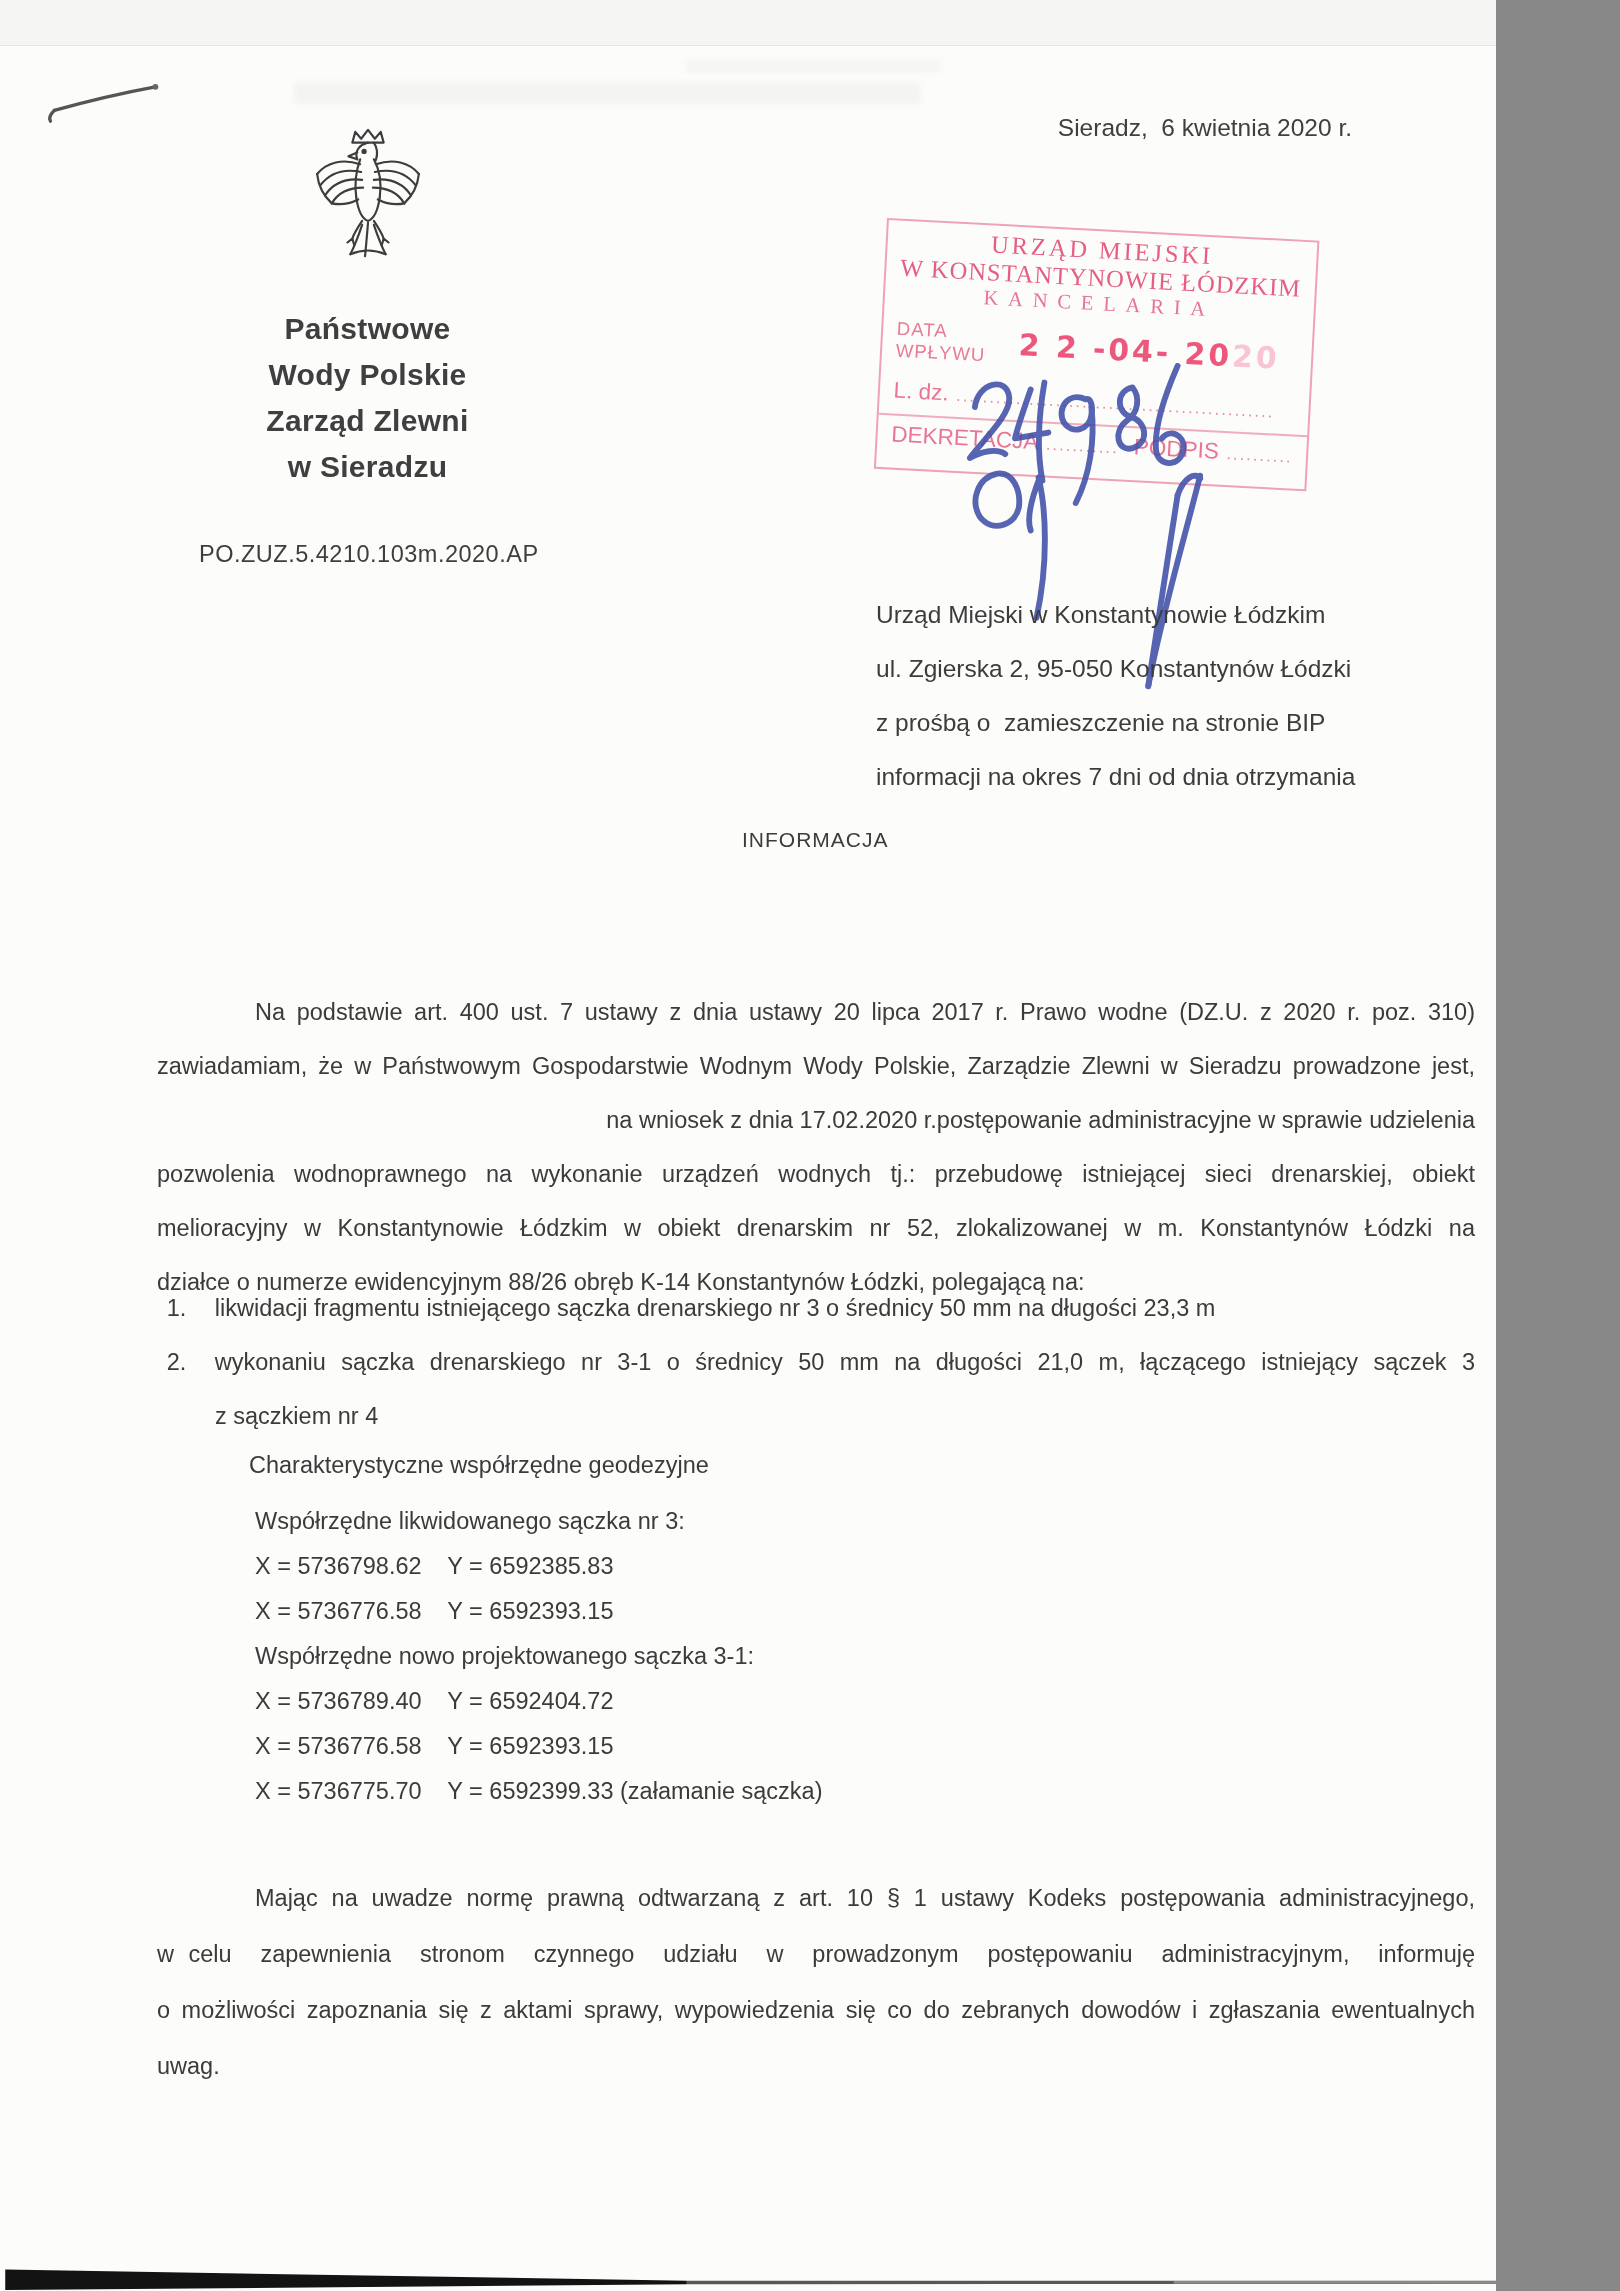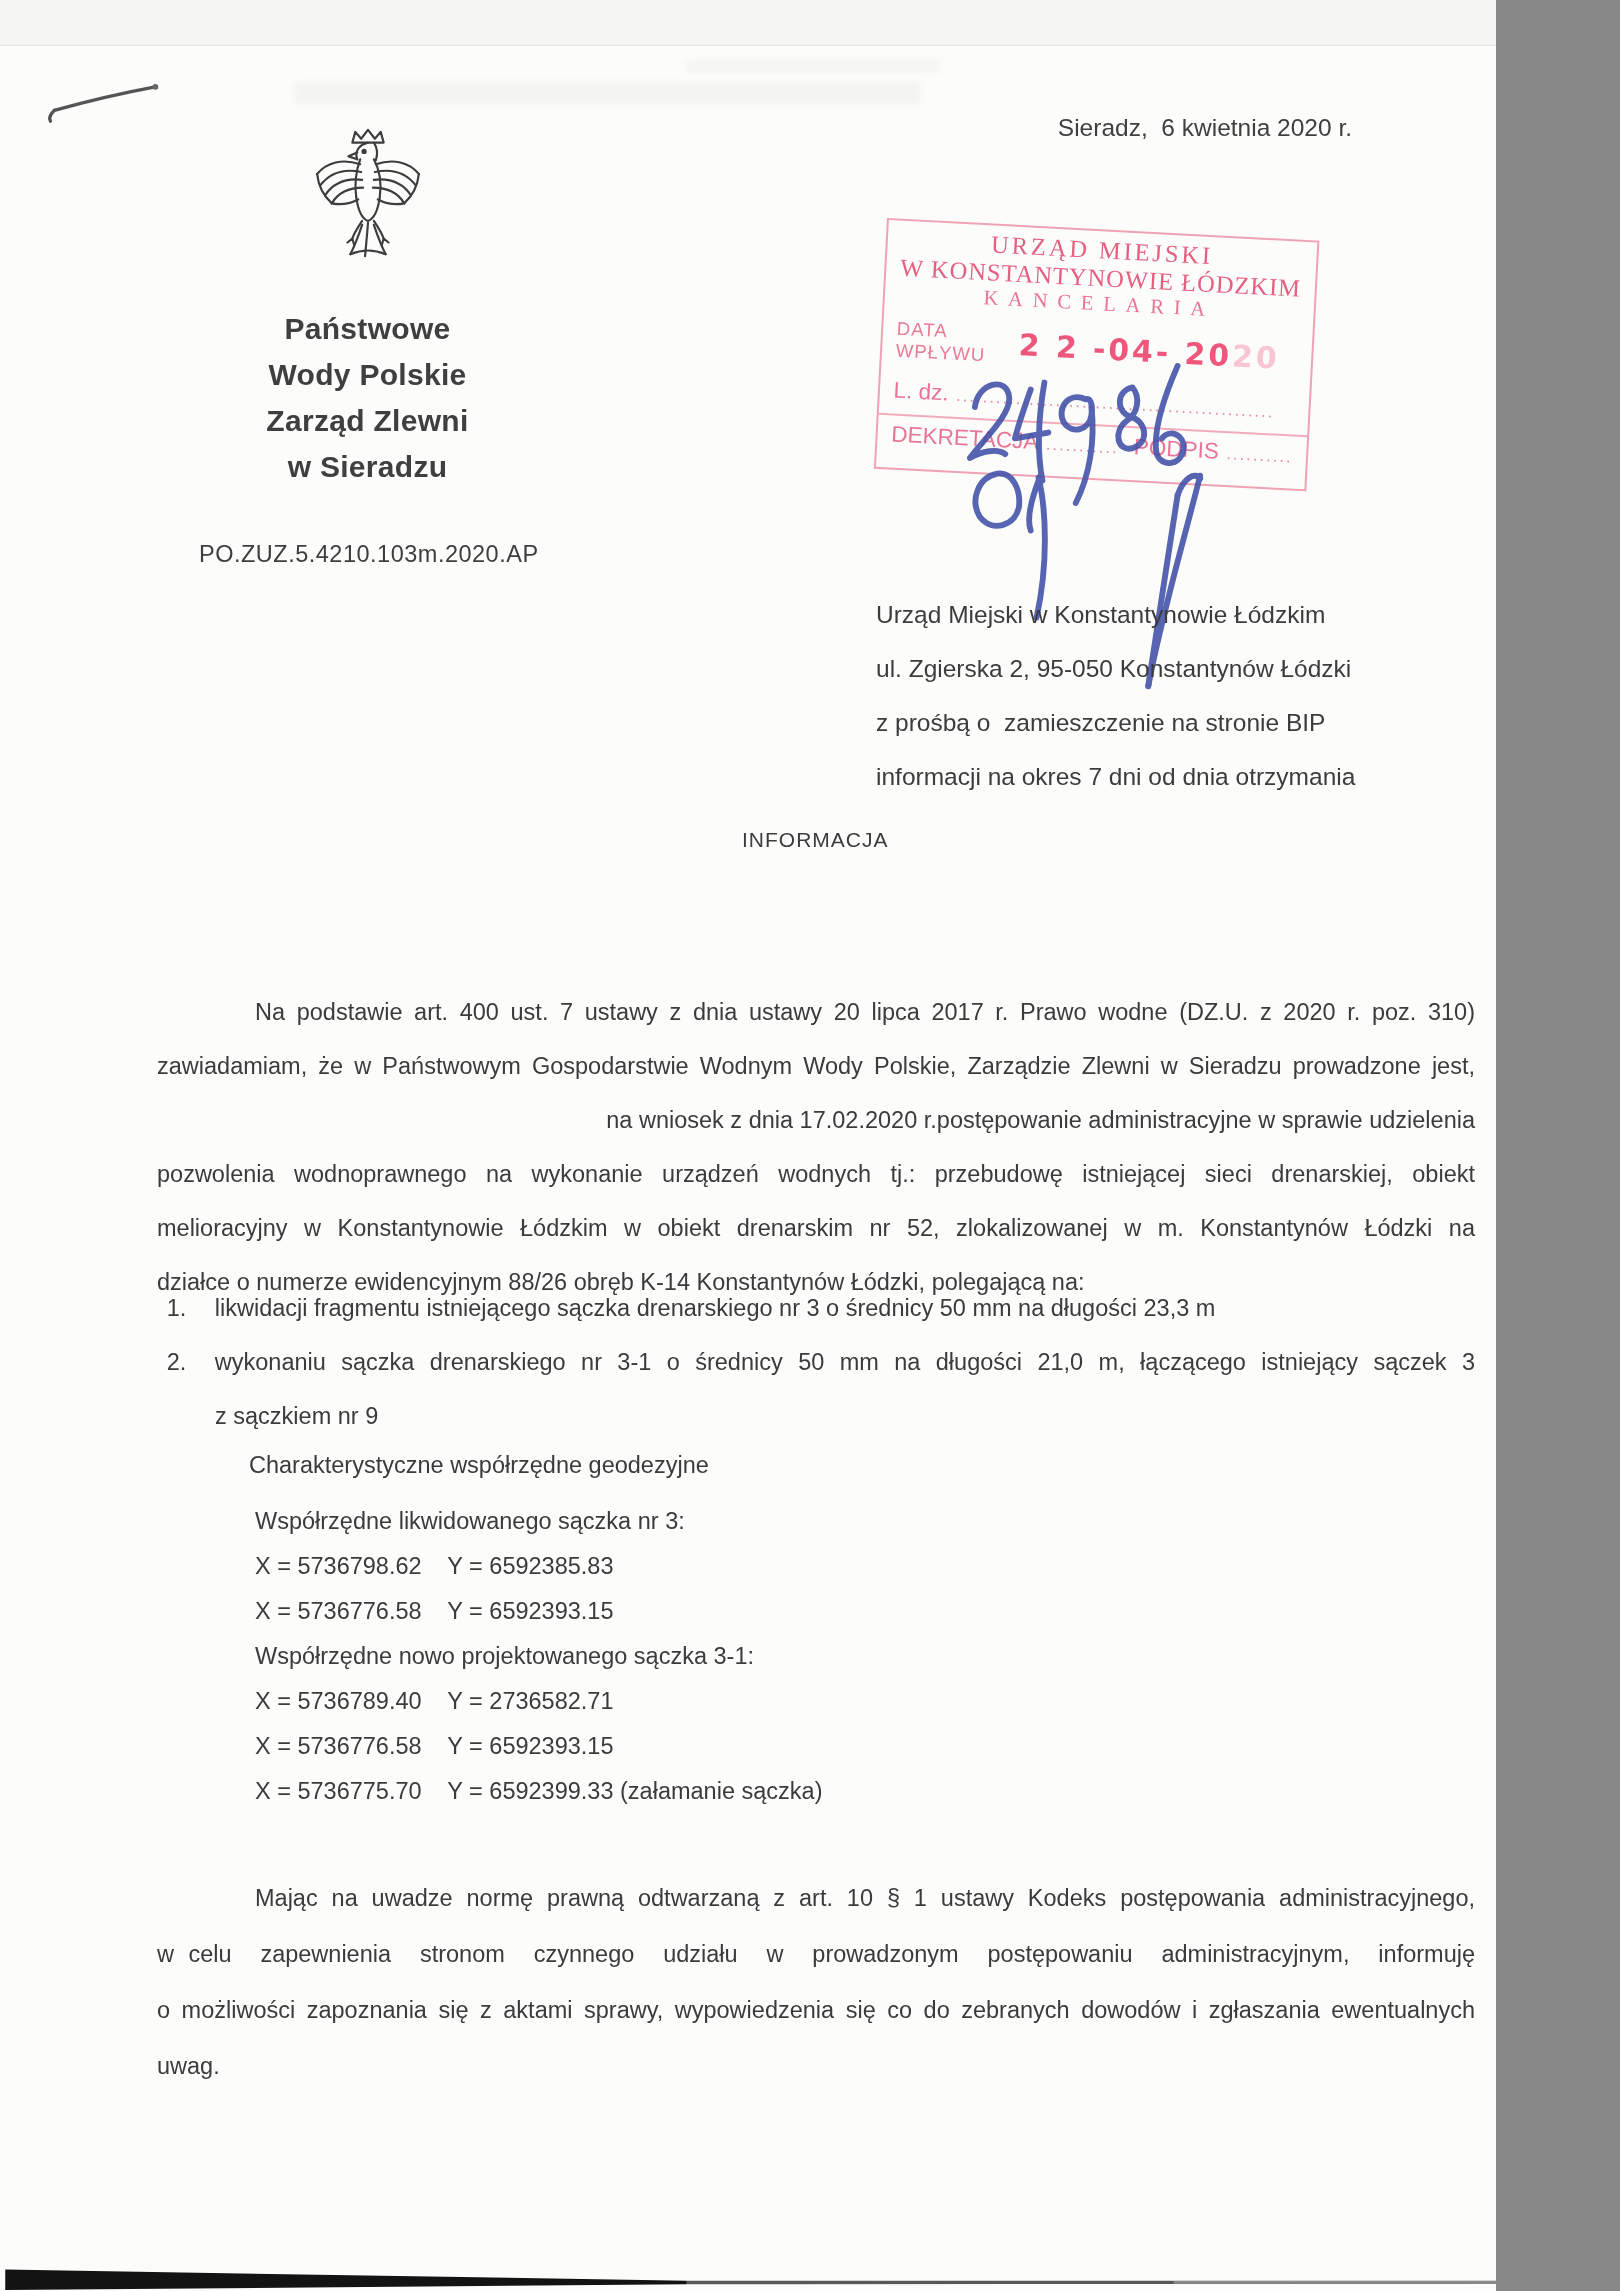--- a/index.html
+++ b/index.html
@@ -186,31 +186,31 @@
 
   <div class="list">
     <div class="li">
       <span class="num">1.</span>
       <span class="txt">likwidacji fragmentu istniejącego sączka  drenarskiego nr 3 o średnicy  50 mm na długości 23,3 m</span>
     </div>
     <div class="li">
       <span class="num">2.</span>
       <span class="txt j">wykonaniu sączka   drenarskiego nr 3-1 o średnicy   50 mm na długości 21,0 m, łączącego istniejący sączek 3</span>
     </div>
-    <div class="cont-line">z sączkiem nr 9</div>
+    <div class="cont-line">z sączkiem nr 4</div>
   </div>
 
   <div class="coords-heading">Charakterystyczne współrzędne geodezyjne</div>
 
   <div class="coords">
     <div class="pre">Współrzędne likwidowanego sączka nr 3:</div>
     <div class="pre">X = 5736798.62    Y = 6592385.83</div>
     <div class="pre">X = 5736776.58    Y = 6592393.15</div>
     <div class="pre">Współrzędne nowo projektowanego sączka 3-1:</div>
-    <div class="pre">X = 5736789.40    Y = 2736582.71</div>
+    <div class="pre">X = 5736789.40    Y = 6592404.72</div>
     <div class="pre">X = 5736776.58    Y = 6592393.15</div>
     <div class="pre">X = 5736775.70    Y = 6592399.33 (załamanie sączka)</div>
   </div>
 
   <div class="body2">
     <div class="jline indent">Mając na uwadze normę prawną odtwarzaną z art. 10 § 1 ustawy Kodeks postępowania administracyjnego,</div>
     <div class="jline pre">w celu  zapewnienia  stronom  czynnego  udziału  w  prowadzonym  postępowaniu  administracyjnym,  informuję</div>
     <div class="jline">o możliwości zapoznania się z aktami sprawy, wypowiedzenia się co do zebranych dowodów i zgłaszania ewentualnych</div>
     <div>uwag.</div>
   </div>

